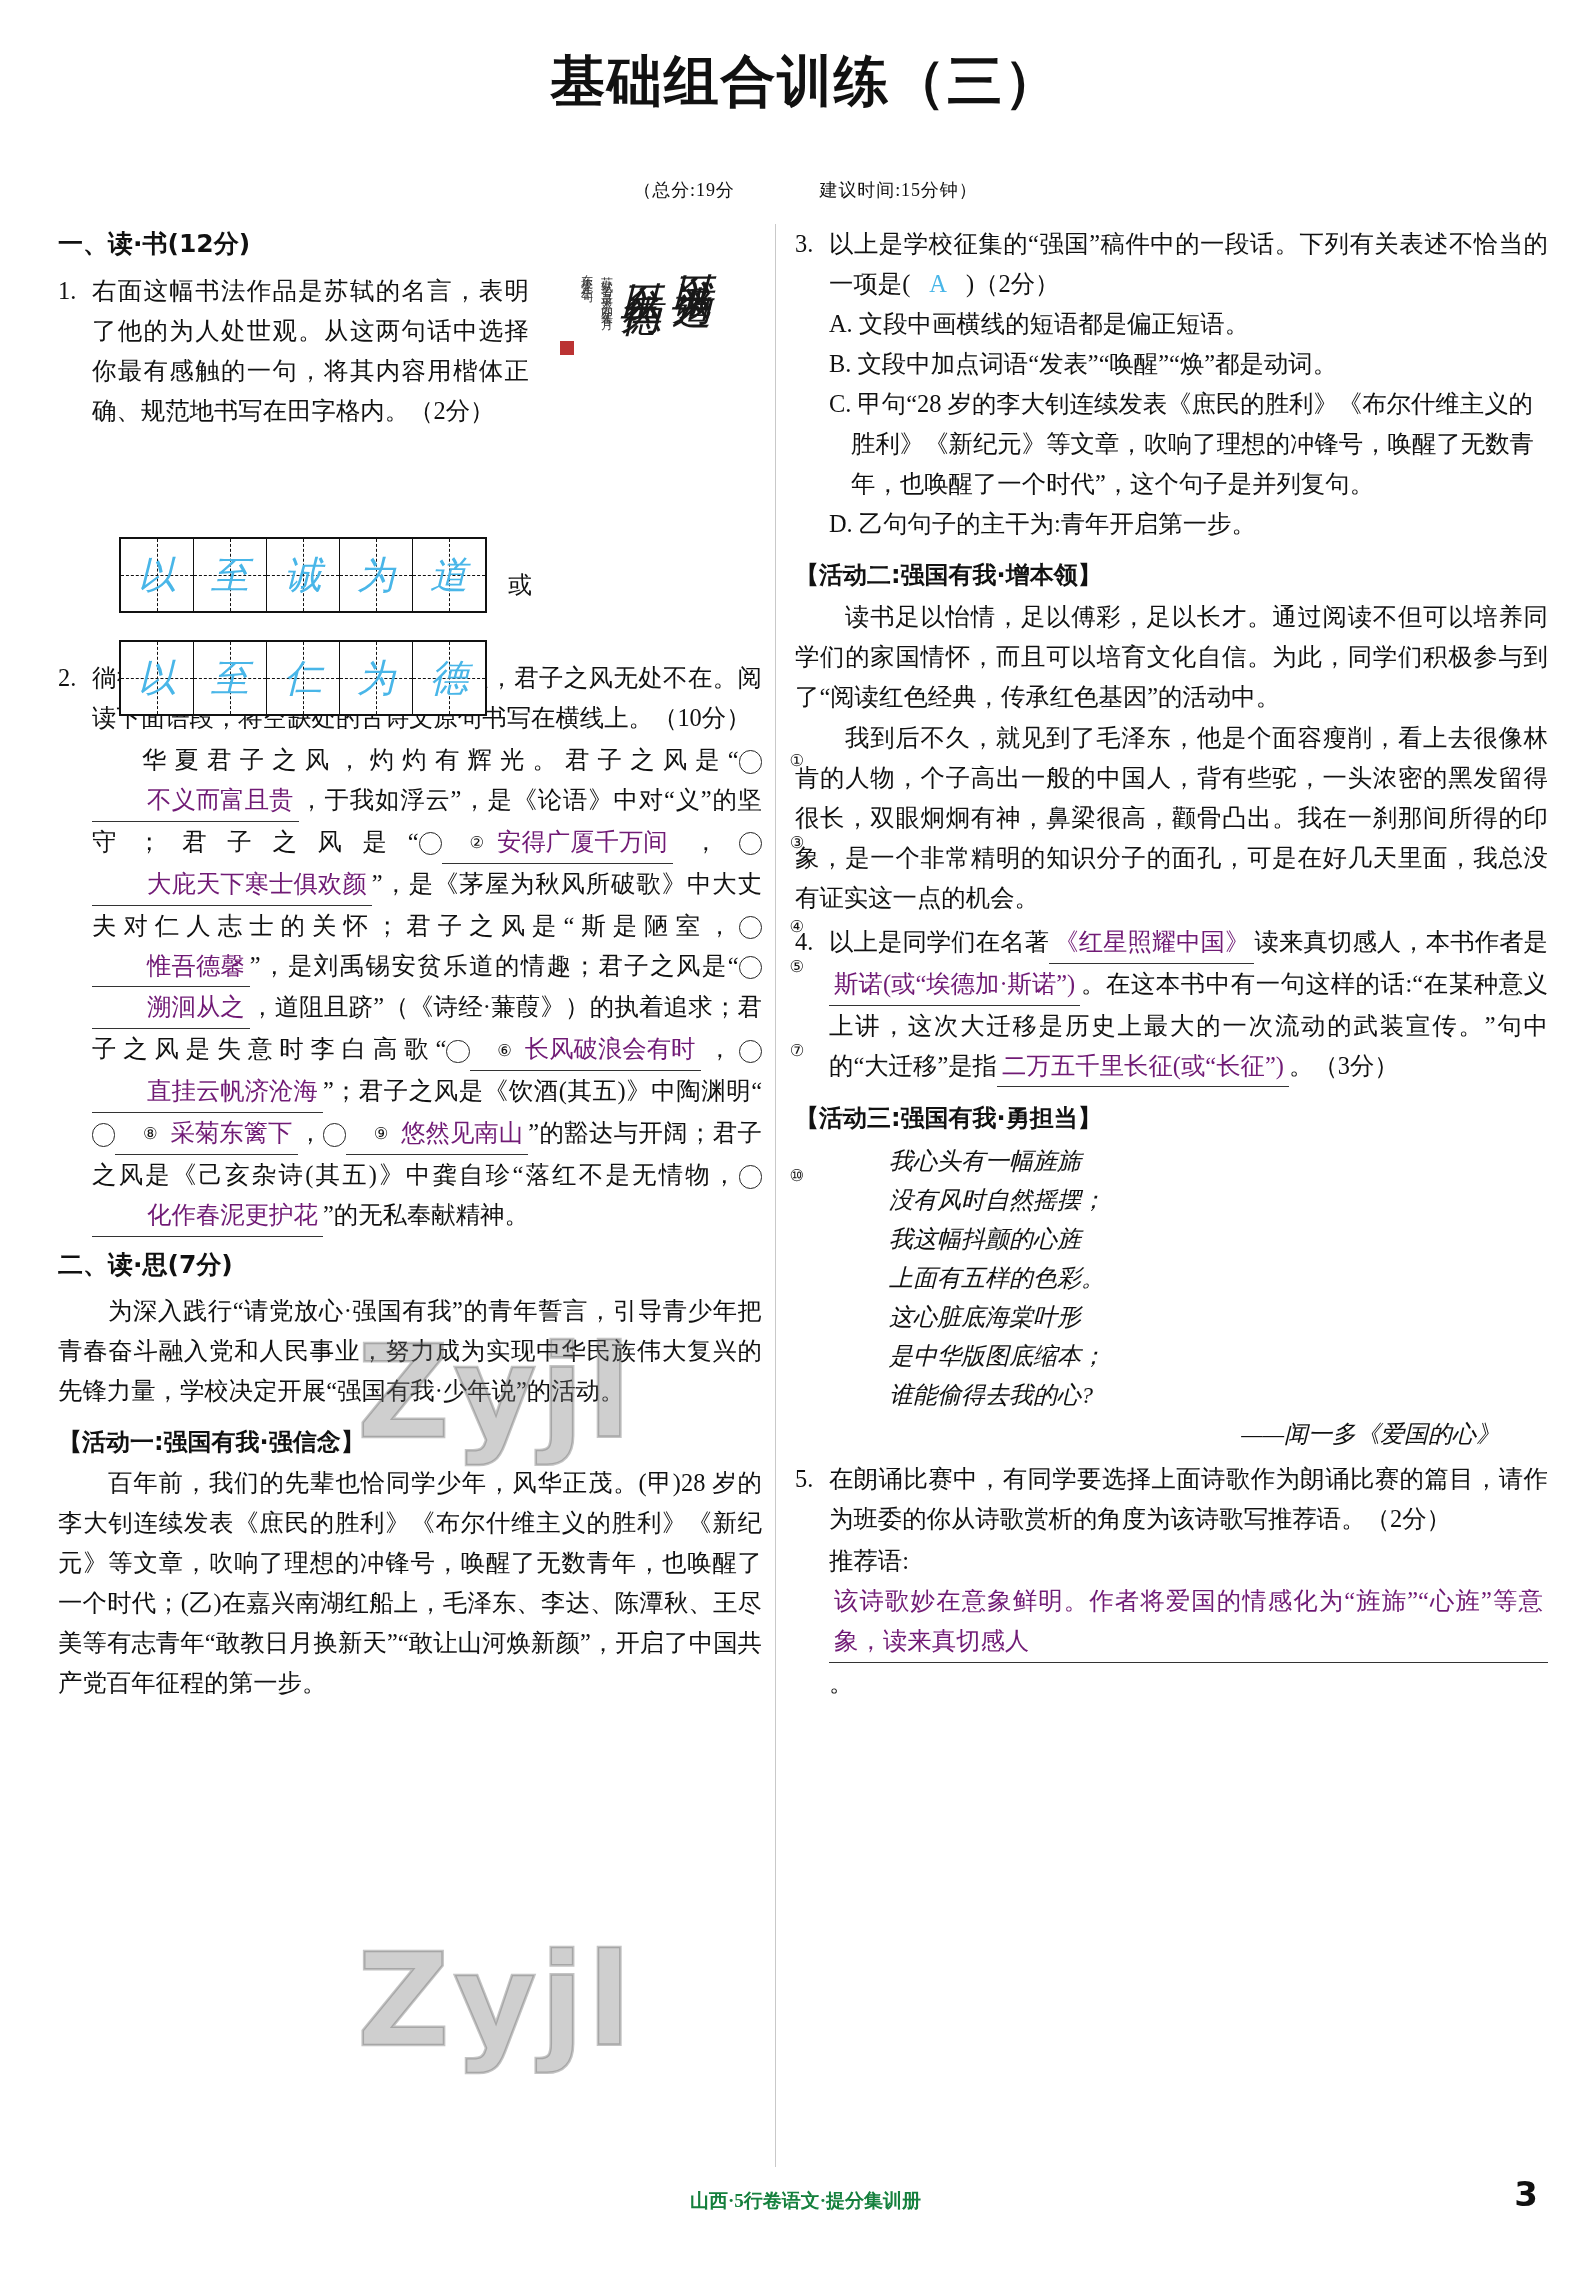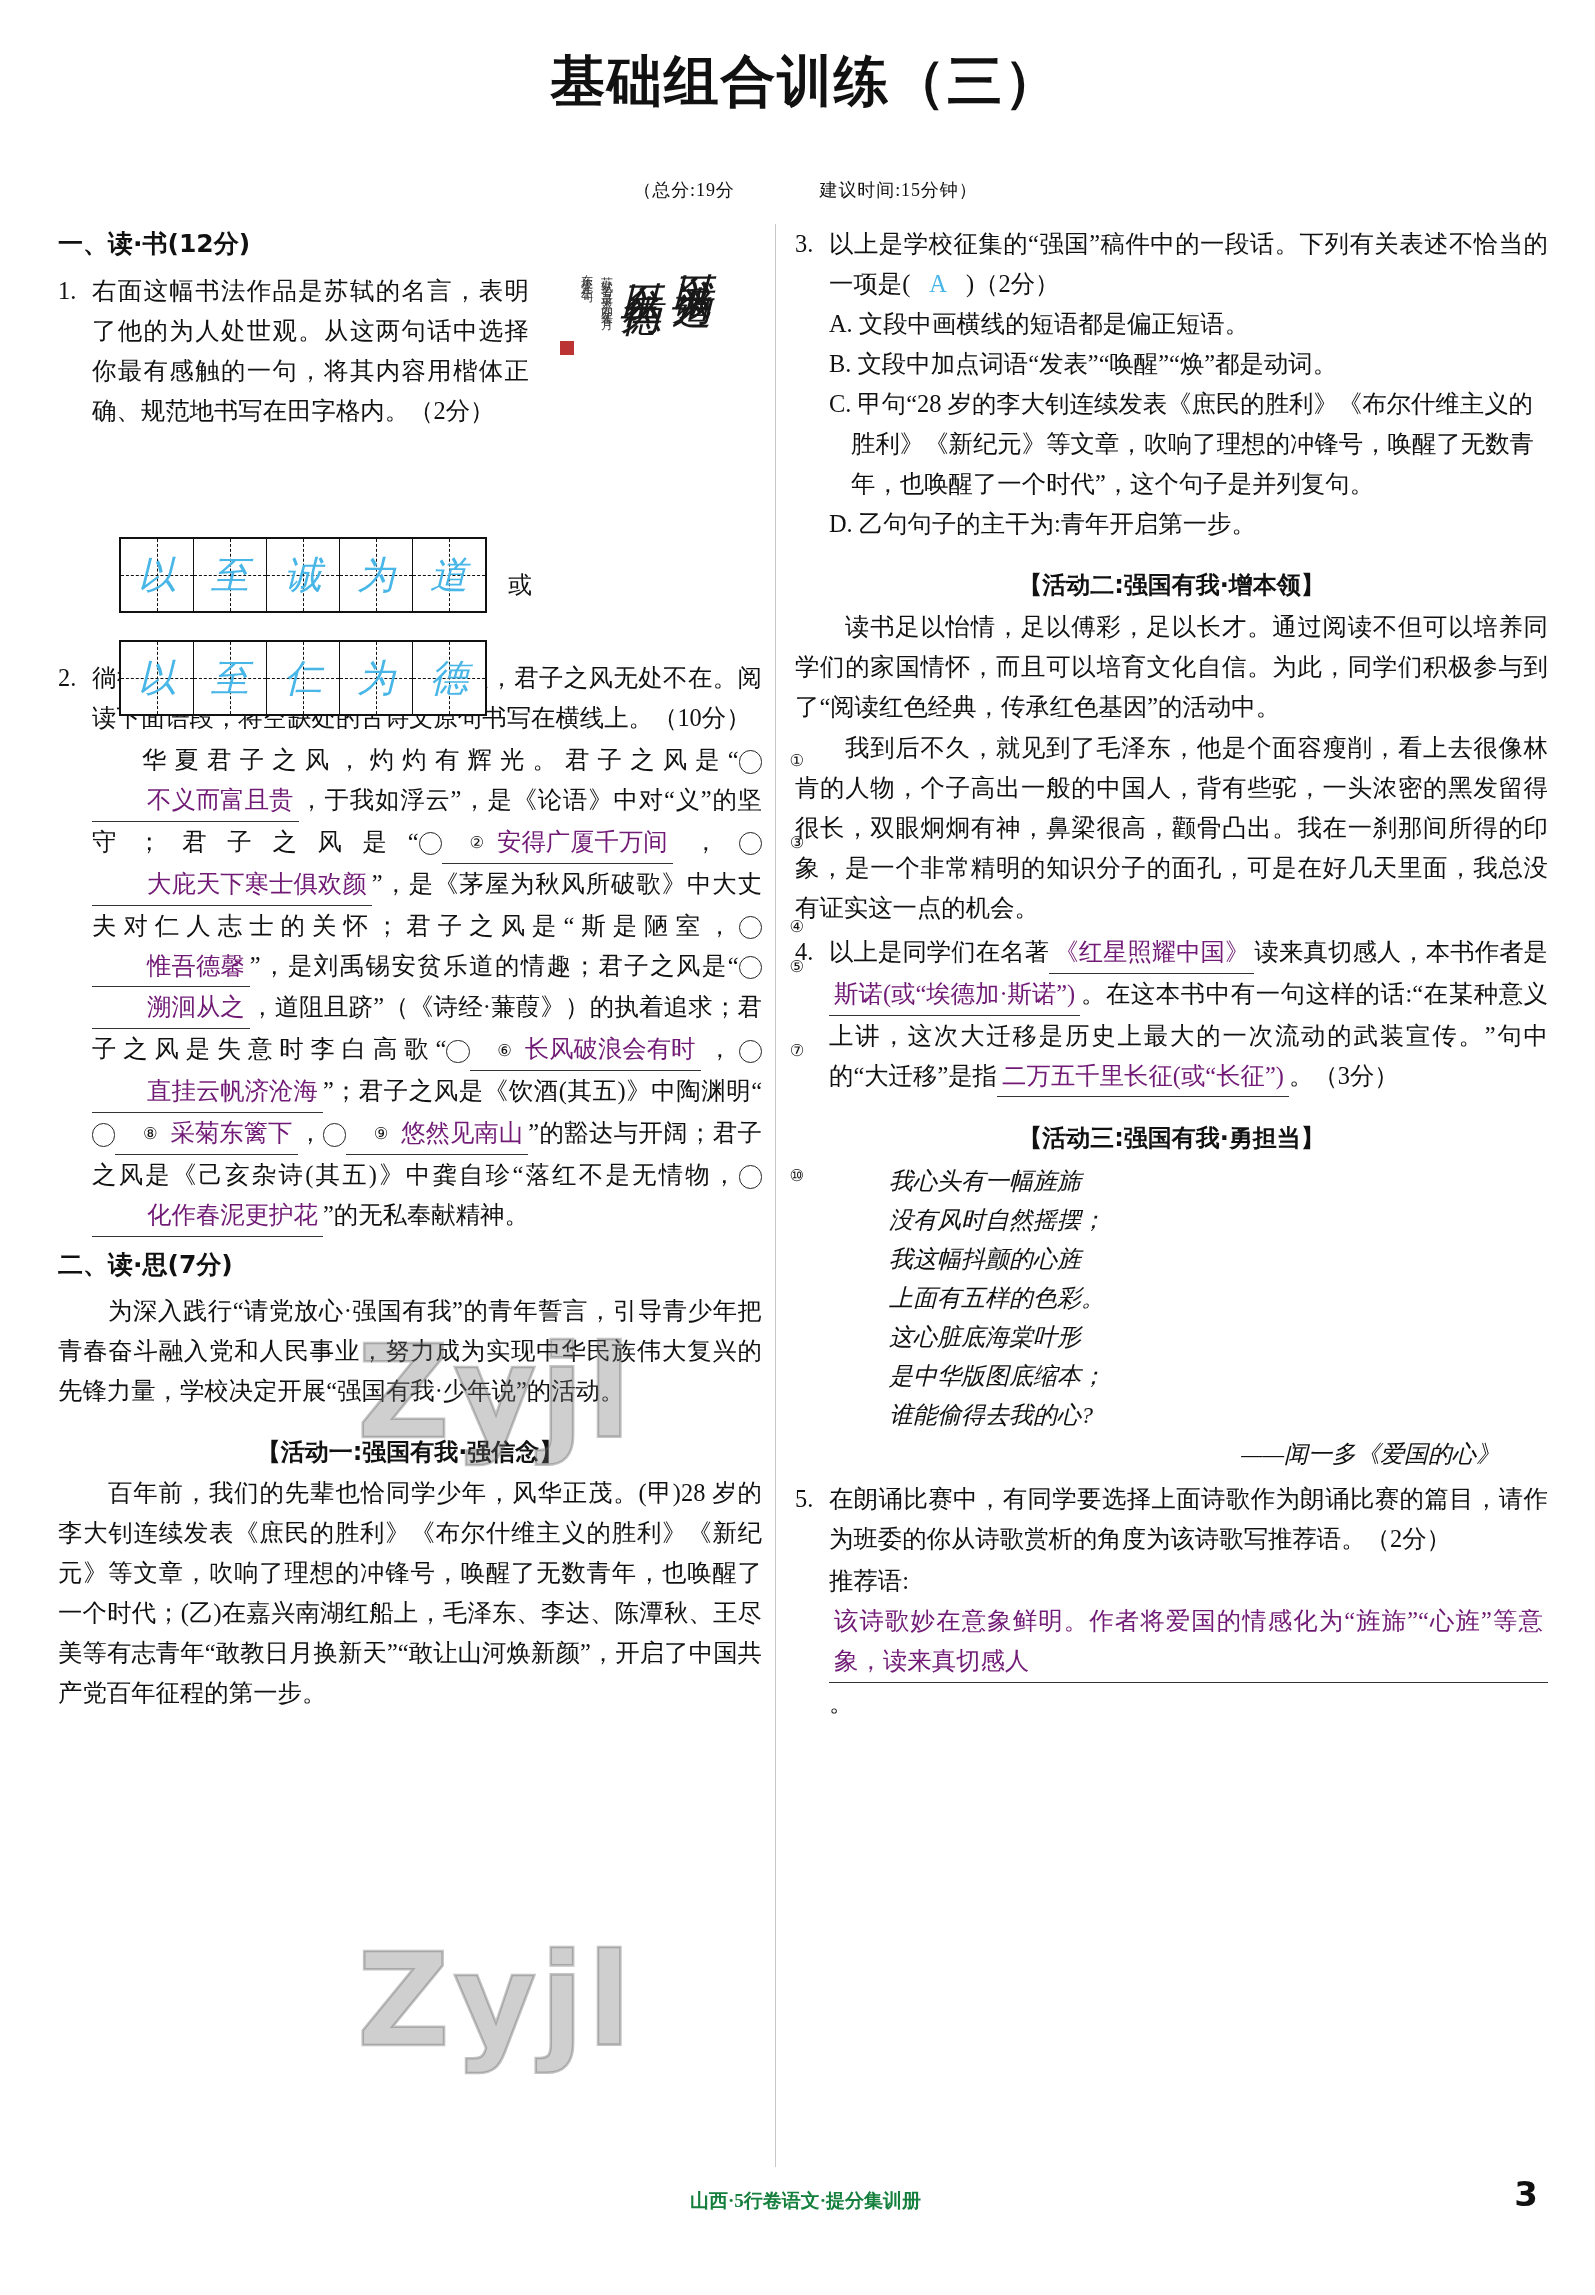--- a/index.html
+++ b/index.html
@@ -30,22 +30,22 @@
 
   
   .sec{font-weight:bold;font-size:25px;margin-bottom:5.1px;
        font-family:"DejaVu Sans","Liberation Sans",sans-serif;}
   .q{position:relative;margin-top:6.8px;}
   .q .num{position:absolute;left:0;top:0;width:34px;}
   .q .body{margin-left:34px;text-align:justify;}
   .hang{margin-left:34px;}
   .ind{text-indent:50px;}
   .para{text-align:justify;margin-top:1.7px;}
-  .act{font-weight:bold;font-size:24px;margin-top:21px;
-       font-family:"DejaVu Sans","Liberation Sans",sans-serif;text-align:center;}
+  .act{font-weight:bold;font-size:24px;margin-top:11px;
+       font-family:"DejaVu Sans","Liberation Sans",sans-serif;}
   .ans{color:#49b6e8;}
   .ansline{color:#701a75;border-bottom:1.4px solid #333;padding:0 5.1px 0.9px 5.1px;display:inline-block;}
   .cir{display:inline-block;border:1.4px solid #222;border-radius:50%;
        width:21.4px;height:21.4px;line-height:19.7px;text-align:center;font-size:16.3px;
        vertical-align:1.7px;}
   .opt{margin-left:34px;text-indent:-22px;padding-left:22px;}
 
   
   .calli{
     position:absolute;left:501px;top:238px;width:212px;height:180px;

